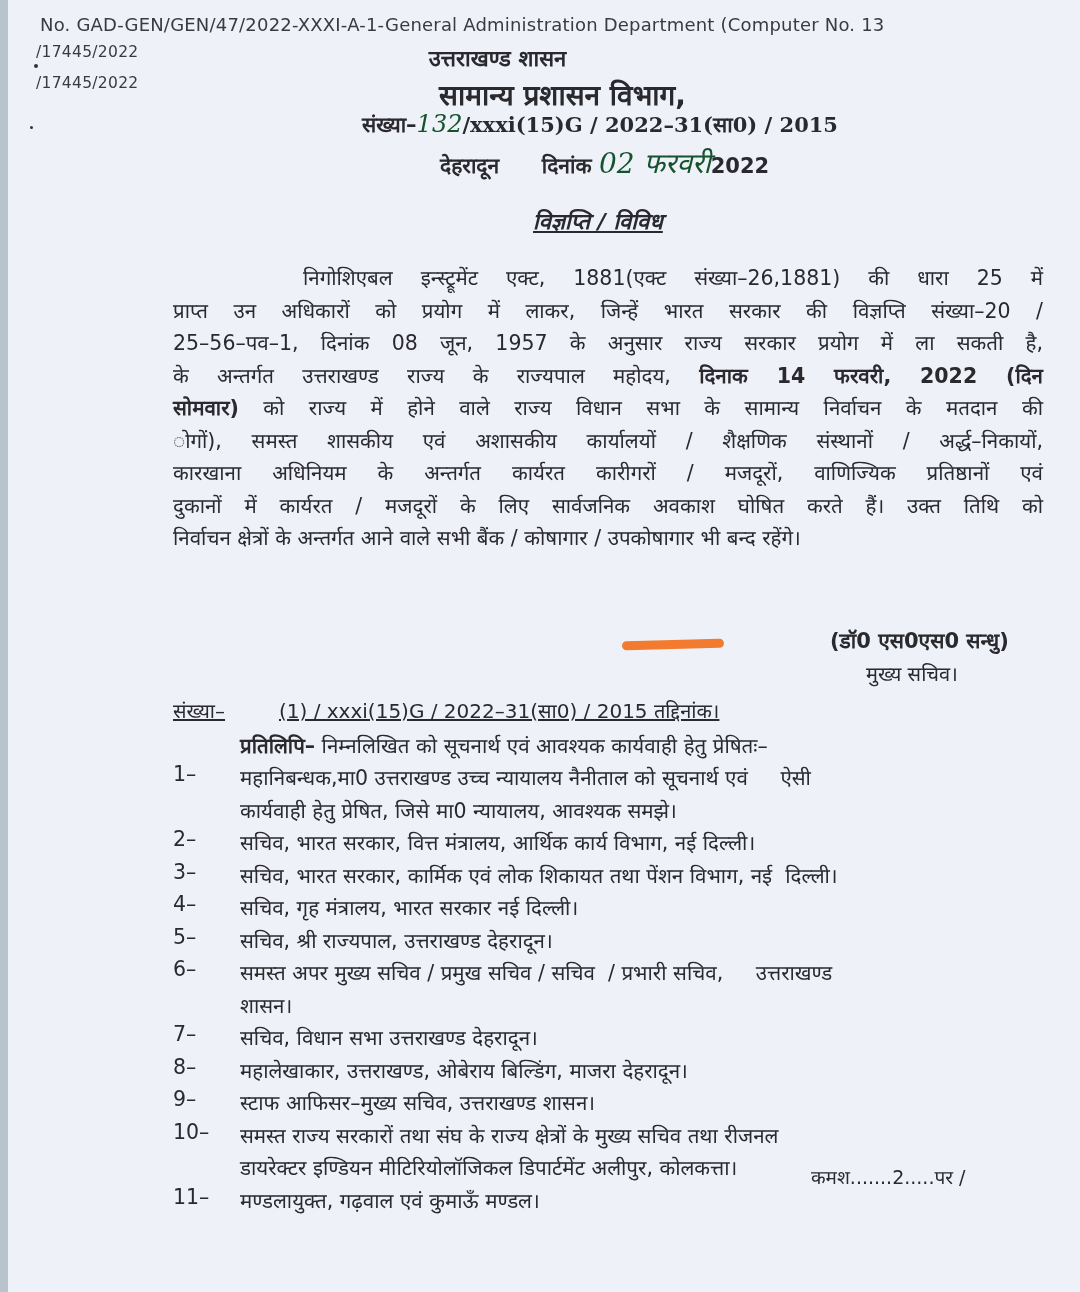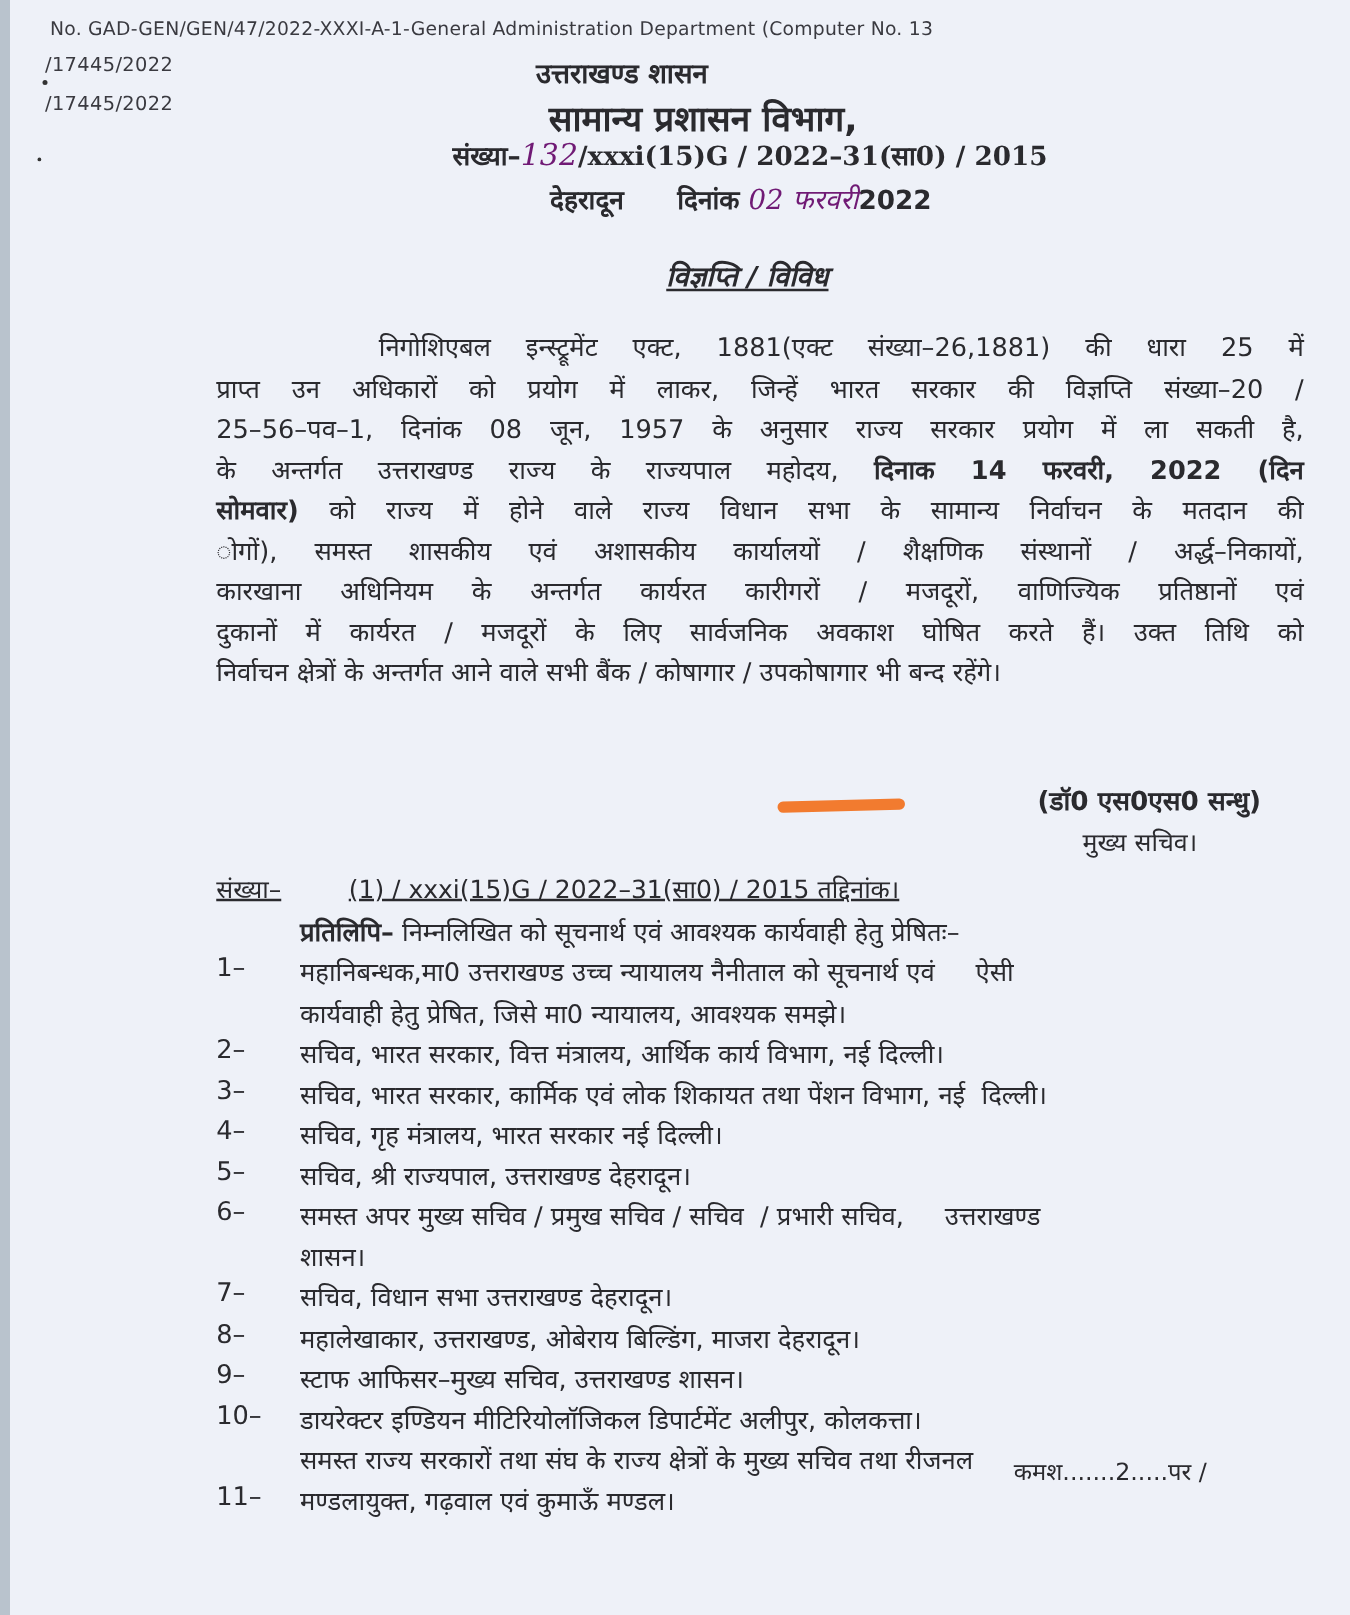--- a/index.html
+++ b/index.html
@@ -5,28 +5,28 @@
   html, body { margin: 0; padding: 0; }
   body {
     width: 1080px; height: 1292px; overflow: hidden; position: relative;
     background: #eef1f8;
     font-family: "DejaVu Sans", sans-serif;
     color: #2a2a2e;
   }
   .left-strip { position: absolute; left: 0; top: 0; width: 8px; height: 1292px; background: #b9c3cd; }
   .abs { position: absolute; white-space: nowrap; }
   .eoffice { font-family: "DejaVu Sans", sans-serif; color: #3a3a40; }
-  .hdr-ref { left: 40px; top: 14px; font-size: 15px; letter-spacing: 0.2px; }
+  .hdr-ref { left: 40px; top: 14px; font-size: 18px; letter-spacing: 0.2px; }
   .sub-ref { left: 36px; font-size: 15.5px; letter-spacing: 0.3px; }
   .dot { position: absolute; width: 4px; height: 4px; border-radius: 50%; background: #333; }
   .head1 { left: 0; width: 940px; top: 42px; font-size: 22px; font-weight: bold; text-align: center; padding-left: 55px; box-sizing: border-box; }
   .head2 { left: 0; width: 1080px; top: 75px; font-size: 28px; font-weight: bold; text-align: center; padding-left: 45px; box-sizing: border-box; }
   .sankhya { left: 362px; top: 110px; font-size: 21px; font-weight: bold; }
   .sankhya .num { font-family: "DejaVu Serif", serif; }
-  .hand { color: #701a75; font-family: "DejaVu Serif", serif; font-weight: normal; font-style: italic; font-size: 24px; }
+  .hand { color: #14532d; font-family: "DejaVu Serif", serif; font-weight: normal; font-style: italic; font-size: 24px; }
   .dateline { left: 440px; top: 143px; font-size: 21px; font-weight: bold; }
   .title { left: 533px; top: 205px; font-size: 22px; font-weight: bold; text-decoration: underline; font-style: italic; }
   .para { position: absolute; left: 173px; width: 870px; font-size: 20.5px; line-height: 32.5px; }
   .para .line { display: block; text-align: justify; text-align-last: justify; white-space: nowrap; height: 32.5px; }
   .para .line.last { text-align-last: left; }
   .para .line.first { padding-left: 130px; }
   .orange-mark { position: absolute; left: 622px; top: 640px; width: 102px; height: 9px; border-radius: 6px; background: #f27b2f; transform: rotate(-1.5deg); }
   .signer { left: 830px; top: 626px; font-size: 21px; font-weight: bold; }
   .desig { left: 866px; top: 660px; font-size: 20px; }
   .copyref { left: 173px; top: 697px; font-size: 20px; font-weight: normal; text-decoration: underline; }
@@ -51,21 +51,21 @@
 
 <div class="abs head1">उत्तराखण्ड शासन</div>
 <div class="abs head2">सामान्य प्रशासन विभाग,</div>
 <div class="abs sankhya">
   <span>संख्या–</span><span class="hand">132</span><span class="num">/xxxi(15)G / 2022–31(सा0) / 2015</span>
 </div>
 <div class="abs dateline">
   <span>देहरादून</span>
   <span style="display:inline-block;width:28px;"></span>
   <span>दिनांक</span>
-  <span class="hand" style="font-size:22px;text-align:center;">02 फरवरी</span><span>2022</span>
+  <span class="hand" style="font-size:28px;text-align:center;">02 फरवरी</span><span>2022</span>
 </div>
 
 <div class="abs title">विज्ञप्ति / विविध</div>
 
 <div class="para" style="top:262px;">
   <span class="line first">निगोशिएबल इन्स्ट्रूमेंट एक्ट, 1881(एक्ट संख्या–26,1881) की धारा 25 में</span>
   <span class="line">प्राप्त उन अधिकारों को प्रयोग में लाकर, जिन्हें भारत सरकार की विज्ञप्ति संख्या–20 /</span>
   <span class="line">25–56–पव–1, दिनांक 08 जून, 1957 के अनुसार राज्य सरकार प्रयोग में ला सकती है,</span>
   <span class="line"><span>के अन्तर्गत उत्तराखण्ड राज्य के राज्यपाल महोदय,</span> <b>दिनाक 14 फरवरी, 2022 (दिन</b></span>
   <span class="line"><b>सोमवार)</b> <span>को राज्य में होने वाले राज्य विधान सभा के सामान्य निर्वाचन के मतदान की</span></span>
@@ -121,22 +121,22 @@
   <div class="li">
       <span class="n">8–</span>
       <span class="t">महालेखाकार, उत्तराखण्ड, ओबेराय बिल्डिंग, माजरा देहरादून।</span>
     </div>
   <div class="li">
       <span class="n">9–</span>
       <span class="t">स्टाफ आफिसर–मुख्य सचिव, उत्तराखण्ड शासन।</span>
     </div>
   <div class="li">
       <span class="n">10–</span>
+      <span class="t">समस्त राज्य सरकारों तथा संघ के राज्य क्षेत्रों के मुख्य सचिव तथा रीजनल</span>
       <span class="t">डायरेक्टर इण्डियन मीटिरियोलॉजिकल डिपार्टमेंट अलीपुर, कोलकत्ता।</span>
-      <span class="t">समस्त राज्य सरकारों तथा संघ के राज्य क्षेत्रों के मुख्य सचिव तथा रीजनल</span>
     </div>
   <div class="li">
       <span class="n">11–</span>
       <span class="t">मण्डलायुक्त, गढ़वाल एवं कुमाऊँ मण्डल।</span>
     </div>
 </div>
 
 <div class="abs footer">कमश.......2.....पर /</div>
 
 </body></html>

